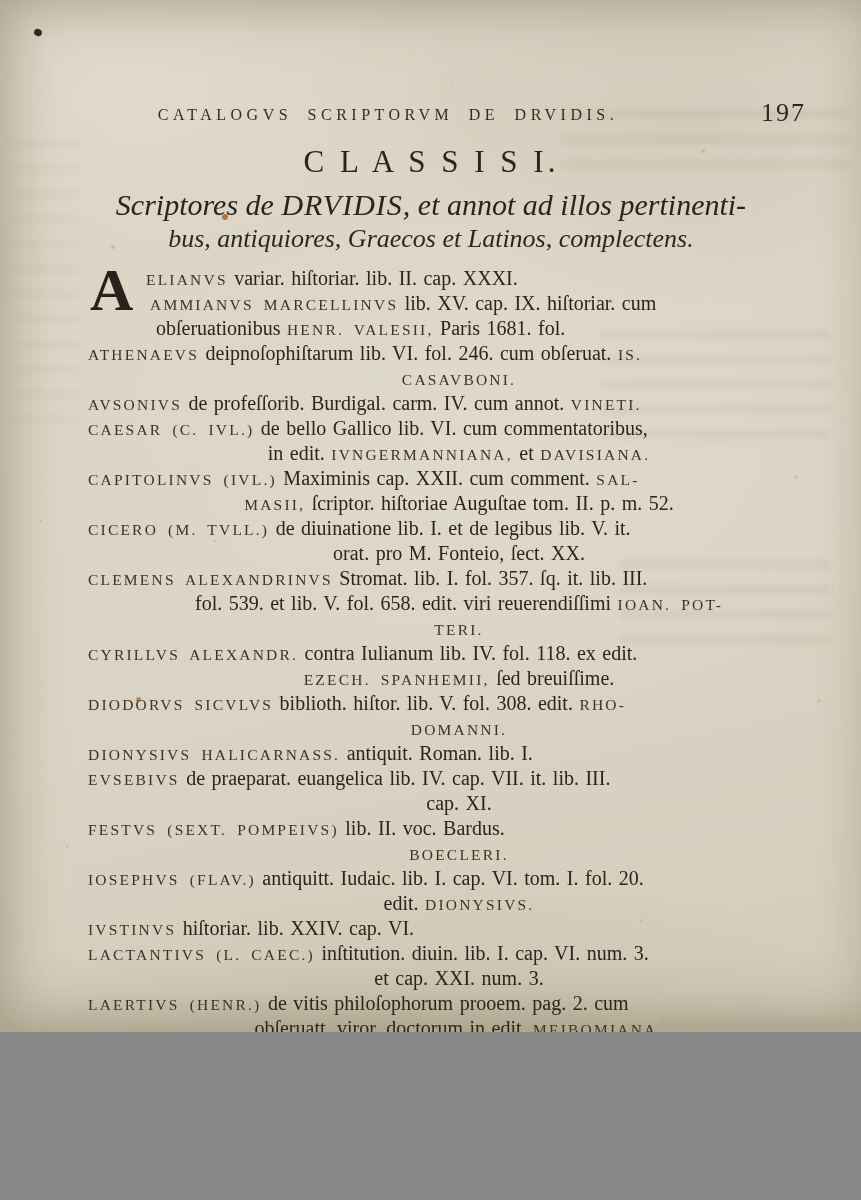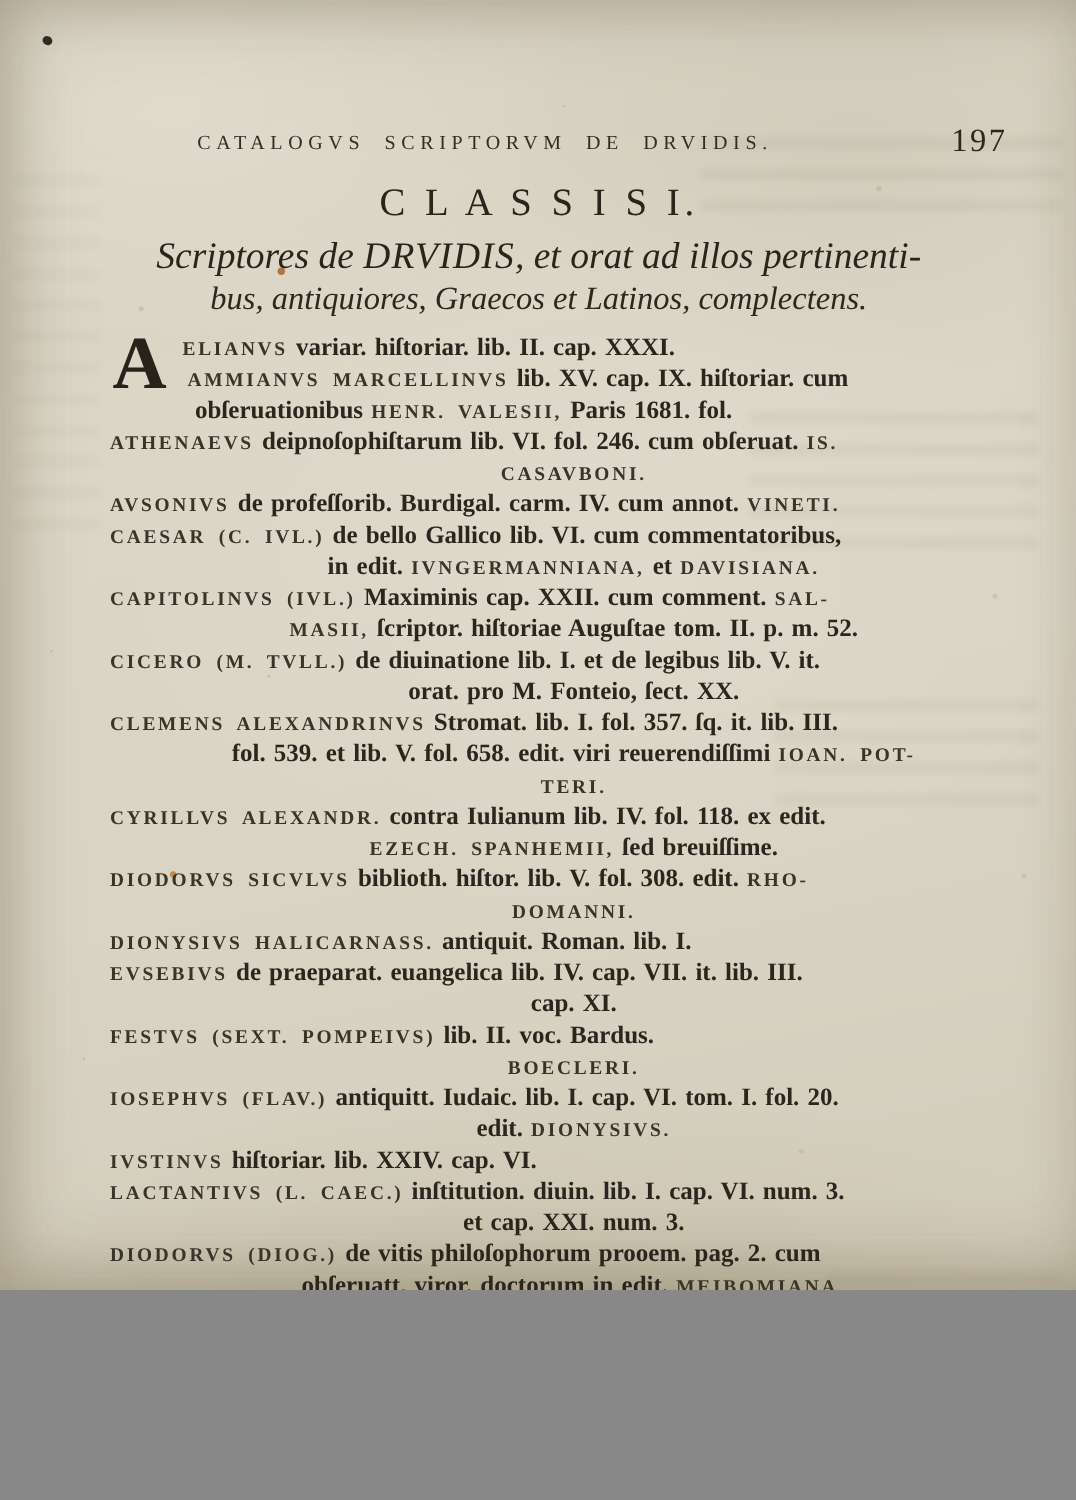--- a/index.html
+++ b/index.html
@@ -54,21 +54,21 @@
     font-size:31px;letter-spacing:4px;color:#2b241d;}
   .subtitle1{position:absolute;top:188px;left:44px;width:774px;text-align:center;
     font-style:italic;font-size:30px;white-space:nowrap;color:#2b241d;}
   .subtitle2{position:absolute;top:224px;left:44px;width:774px;text-align:center;
     font-style:italic;font-size:26px;white-space:nowrap;color:#2e2720;}
   .seg-it{font-style:italic;}
   .seg-itc{font-style:italic;letter-spacing:1px;}
 
   .dropcap{position:absolute;left:90px;top:264px;font-size:60px;line-height:52px;font-weight:bold;color:#28221b;}
   .body-lines{position:absolute;top:266px;left:88px;width:706px;}
-  .line{height:25px;line-height:25px;white-space:nowrap;font-size:20px;word-spacing:1.5px;font-weight:bold;}
+  .line{height:25px;line-height:25px;white-space:nowrap;font-size:20px;word-spacing:1.5px;}
   .line.i1{padding-left:36px;text-align:center;}
   .line.i2{padding-left:68px;}
   .line.dc0{padding-left:58px;}
   .line.dc1{padding-left:62px;}
   .seg-sc{font-size:15.5px;letter-spacing:2.2px;word-spacing:4px;color:#3a332a;}
   .seg-rm{color:#2b251e;}
 
   .signature{position:absolute;top:1054px;left:424px;font-size:16px;letter-spacing:1px;color:#2e2720;}
   .catchword{position:absolute;top:1058px;left:700px;font-size:17px;letter-spacing:2.5px;color:#3a332a;}
 </style>
@@ -86,21 +86,21 @@
   <div class="ghost g1"></div>
   <div class="ghost g2"></div>
   <div class="ghost g3"></div>
   <div class="ghost g4"></div>
   <div class="ghost g5"></div>
 
   <div class="running-head">CATALOGVS SCRIPTORVM DE DRVIDIS.</div>
   <div class="page-num">197</div>
 
   <div class="classis">C L A S S I S  I.</div>
-  <div class="subtitle1"><span class="seg-it">Scriptores de </span><span class="seg-itc">DRVIDIS</span><span class="seg-it">, et orat ad illos pertinenti-</span></div>
+  <div class="subtitle1"><span class="seg-it">Scriptores de </span><span class="seg-itc">DRVIDIS</span><span class="seg-it">, et annot ad illos pertinenti-</span></div>
   <div class="subtitle2"><span class="seg-it">bus, antiquiores, Graecos et Latinos, complectens.</span></div>
 
   <div class="dropcap">A</div>
   <div class="body-lines">
       <div class="line dc0"><span class="seg-sc">ELIANVS</span><span class="seg-rm"> variar. hiſtoriar. lib. II. cap. XXXI.</span></div>
       <div class="line dc1"><span class="seg-sc">AMMIANVS MARCELLINVS</span><span class="seg-rm"> lib. XV. cap. IX. hiſtoriar. cum</span></div>
       <div class="line i2"><span class="seg-rm">obſeruationibus </span><span class="seg-sc">HENR. VALESII,</span><span class="seg-rm"> Paris 1681. fol.</span></div>
       <div class="line i0"><span class="seg-sc">ATHENAEVS</span><span class="seg-rm"> deipnoſophiſtarum lib. VI. fol. 246. cum obſeruat. </span><span class="seg-sc">IS.</span></div>
       <div class="line i1"><span class="seg-sc">CASAVBONI.</span></div>
       <div class="line i0"><span class="seg-sc">AVSONIVS</span><span class="seg-rm"> de profeſſorib. Burdigal. carm. IV. cum annot. </span><span class="seg-sc">VINETI.</span></div>
@@ -120,20 +120,20 @@
       <div class="line i0"><span class="seg-sc">DIONYSIVS HALICARNASS.</span><span class="seg-rm"> antiquit. Roman. lib. I.</span></div>
       <div class="line i0"><span class="seg-sc">EVSEBIVS</span><span class="seg-rm"> de praeparat. euangelica lib. IV. cap. VII. it. lib. III.</span></div>
       <div class="line i1"><span class="seg-rm">cap. XI.</span></div>
       <div class="line i0"><span class="seg-sc">FESTVS (SEXT. POMPEIVS)</span><span class="seg-rm"> lib. II. voc. Bardus.</span></div>
       <div class="line i1"><span class="seg-sc">BOECLERI.</span></div>
       <div class="line i0"><span class="seg-sc">IOSEPHVS (FLAV.)</span><span class="seg-rm"> antiquitt. Iudaic. lib. I. cap. VI. tom. I. fol. 20.</span></div>
       <div class="line i1"><span class="seg-rm">edit. </span><span class="seg-sc">DIONYSIVS.</span></div>
       <div class="line i0"><span class="seg-sc">IVSTINVS</span><span class="seg-rm"> hiſtoriar. lib. XXIV. cap. VI.</span></div>
       <div class="line i0"><span class="seg-sc">LACTANTIVS (L. CAEC.)</span><span class="seg-rm"> inſtitution. diuin. lib. I. cap. VI. num. 3.</span></div>
       <div class="line i1"><span class="seg-rm">et cap. XXI. num. 3.</span></div>
-      <div class="line i0"><span class="seg-sc">DIODORVS (DIOG.)</span><span class="seg-rm"> de vitis philoſophorum prooem. pag. 2. cum</span></div>
+      <div class="line i0"><span class="seg-sc">LAERTIVS (HENR.)</span><span class="seg-rm"> de vitis philoſophorum prooem. pag. 2. cum</span></div>
       <div class="line i1"><span class="seg-rm">obſeruatt. viror. doctorum in edit. </span><span class="seg-sc">MEIBOMIANA.</span></div>
     </div>
 
   <div class="signature">Bb 3</div>
   <div class="catchword">LAM-</div>
 
 </div>
 
 </body></html>

